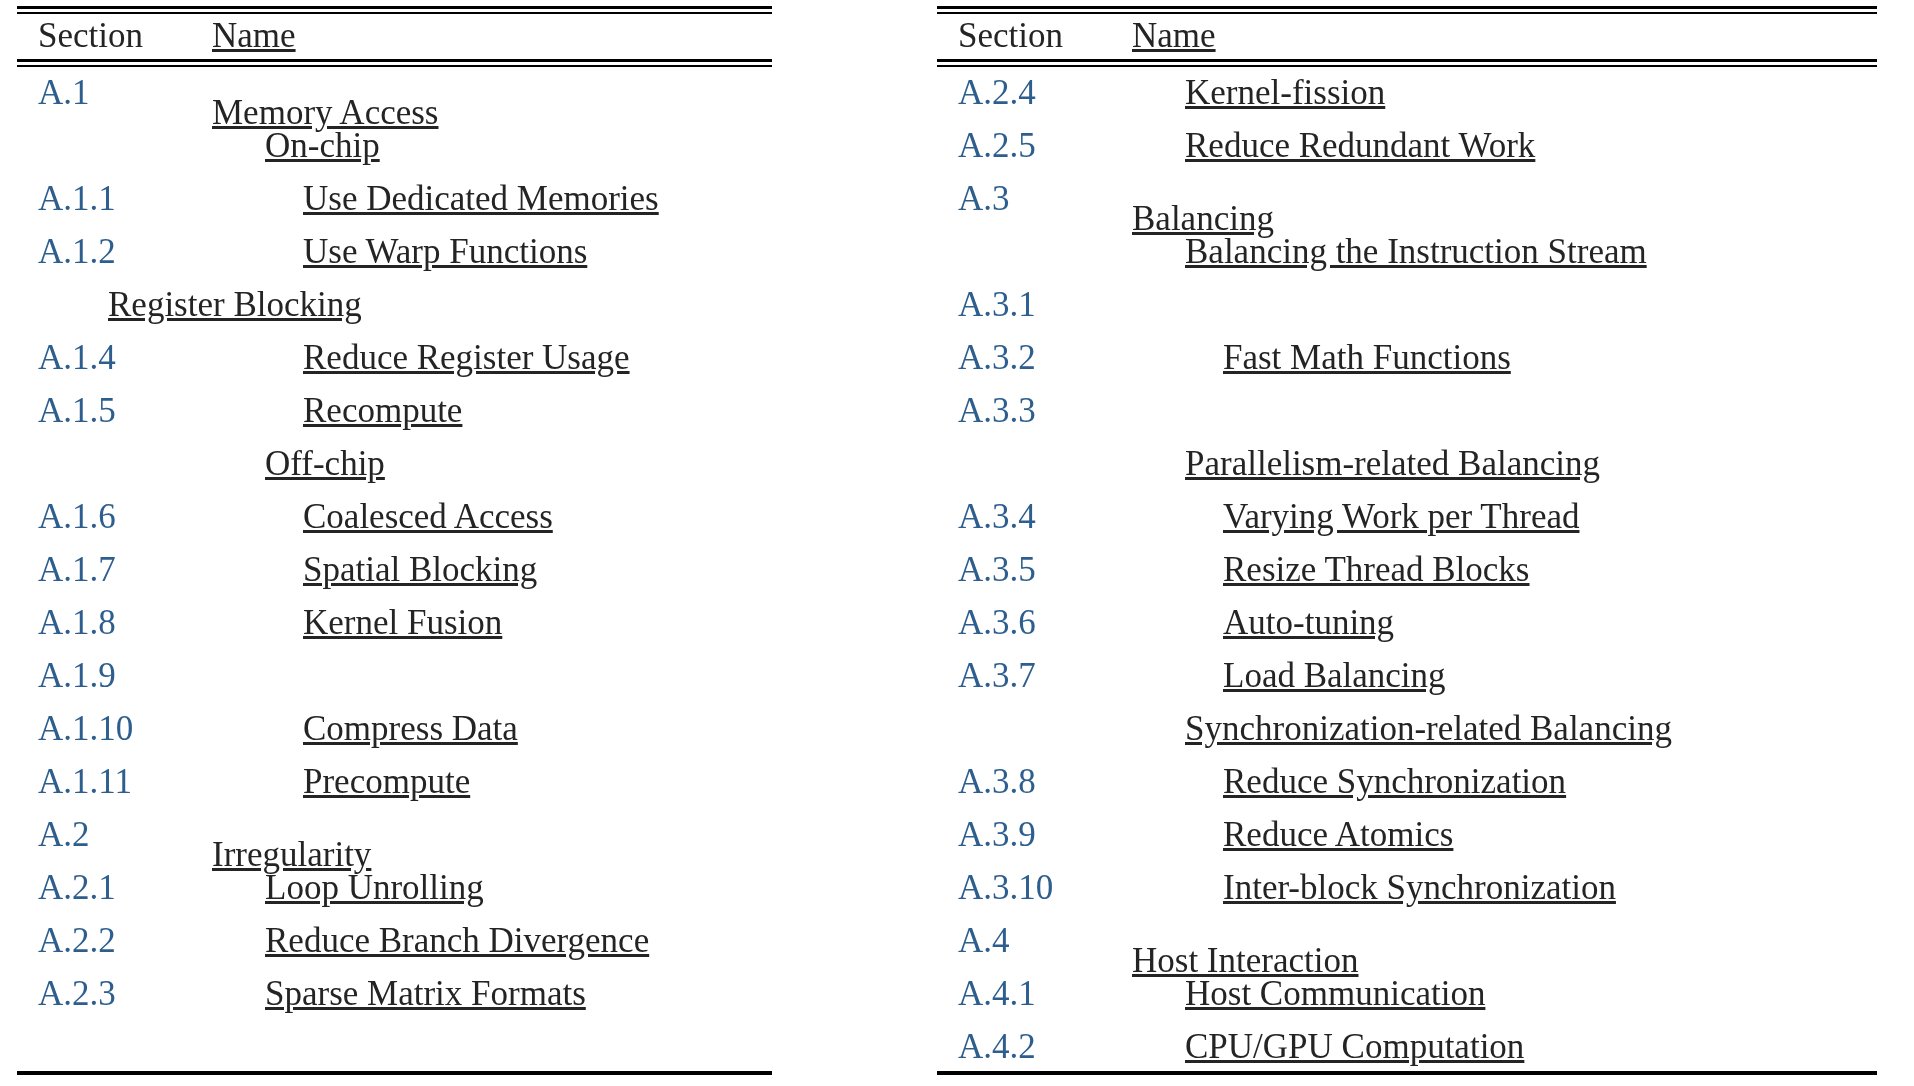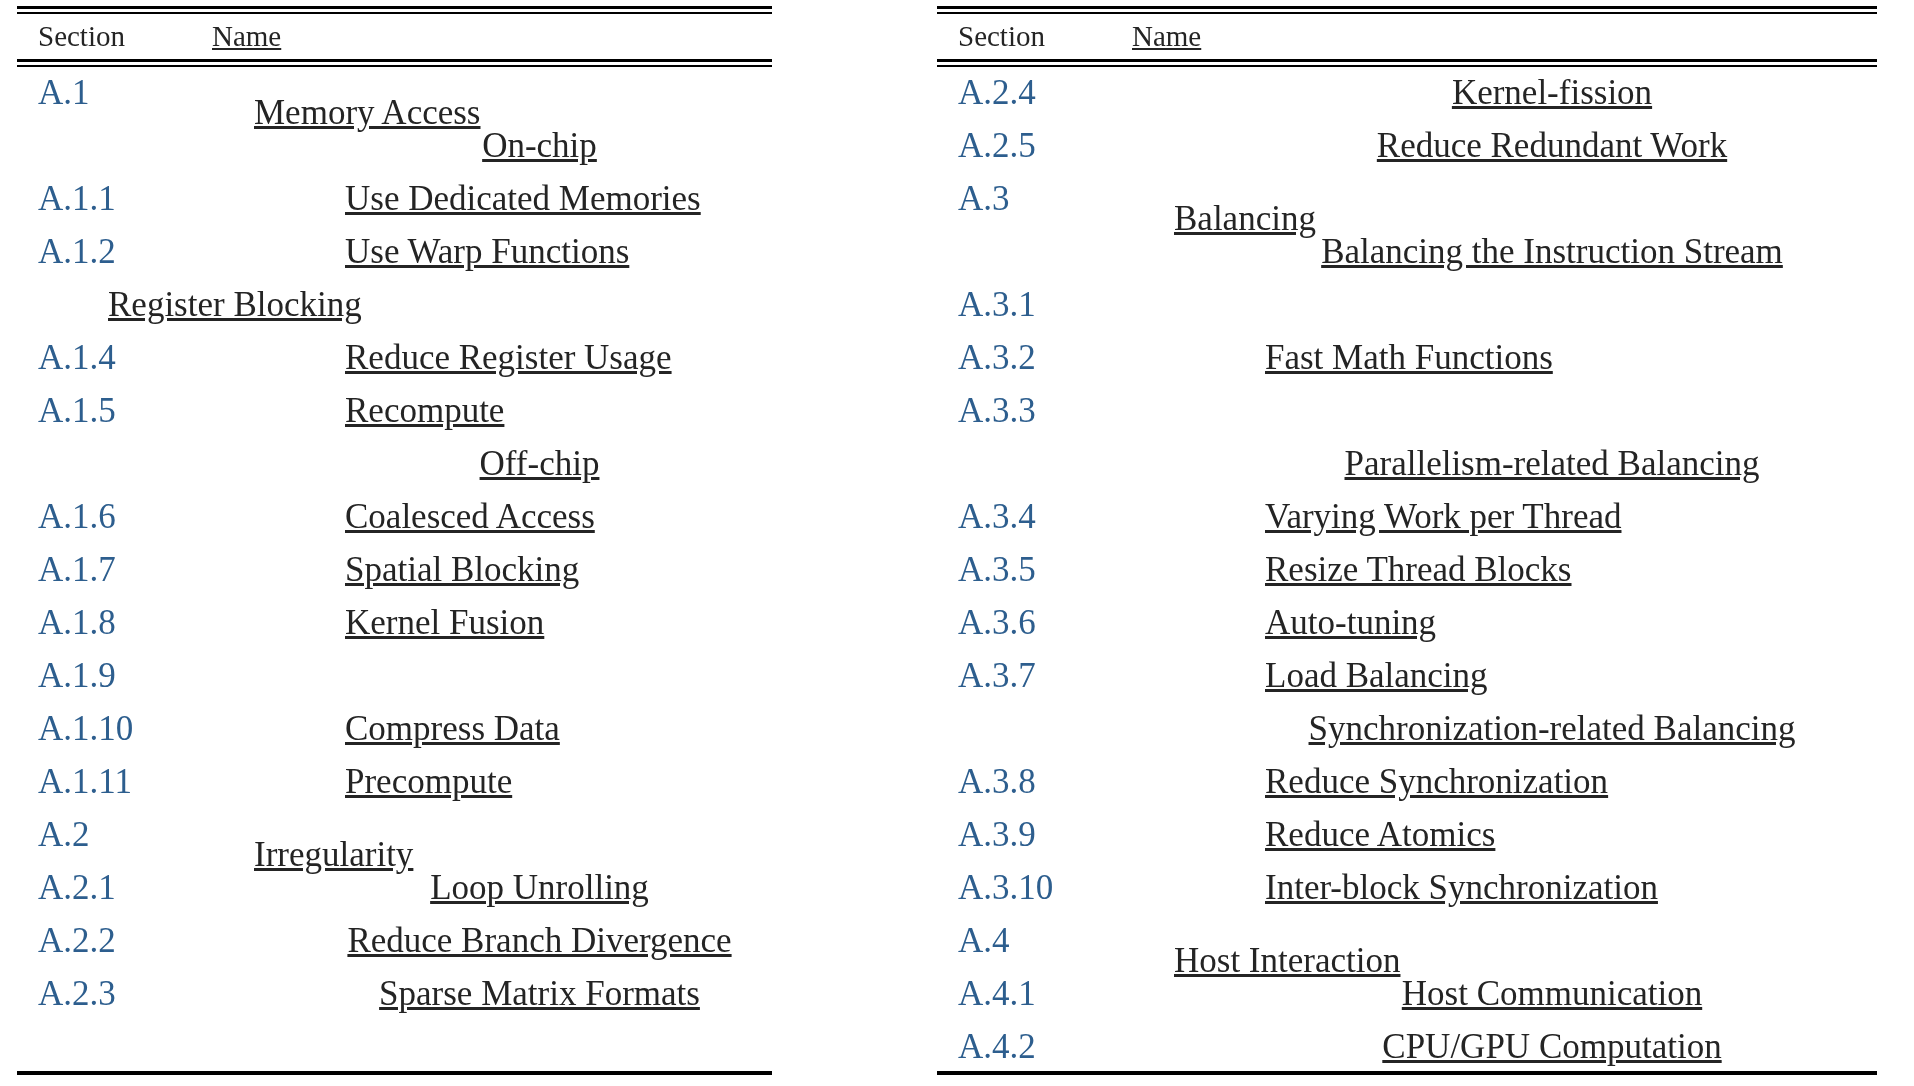--- a/index.html
+++ b/index.html
@@ -42,47 +42,46 @@
     background: #000;
   }
 
   .header-row {
     position: absolute;
     top: 14px;
     left: 0;
     right: 0;
     height: 33px;
     line-height: 44px;
-    font-size: 29px;
+    font-size: 35px;
     display: flex;
   }
   .rows {
     position: absolute;
     top: 66px;
     left: 0;
     right: 0;
   }
   .row {
     display: flex;
     height: 53px;
     line-height: 53px;
     font-size: 35px;
     white-space: nowrap;
-    gap: 42px;
   }
   .sec, .sec-h {
     flex: none;
     width: 195px;
     padding-left: 21px;
     box-sizing: border-box;
   }
   .sec { color: #2d5e8e; }
   .name, .name-h { flex: 1 1 auto; text-decoration: underline; }
   .name.lvl1 { padding-left: 0; margin-top: 20px; }
-  .name.lvl2 { padding-left: 53px; text-align: center; }
+  .name.lvl2 { padding-left: 53px; }
   .name.lvl3 { padding-left: 91px; }
 </style>
 </head>
 <body>
 
 <div class="paper-table left">
   <div class="double-rule rule-top"></div>
   <div class="header-row">
     <span class="sec-h">Section</span>
     <span class="name-h">Name</span>

